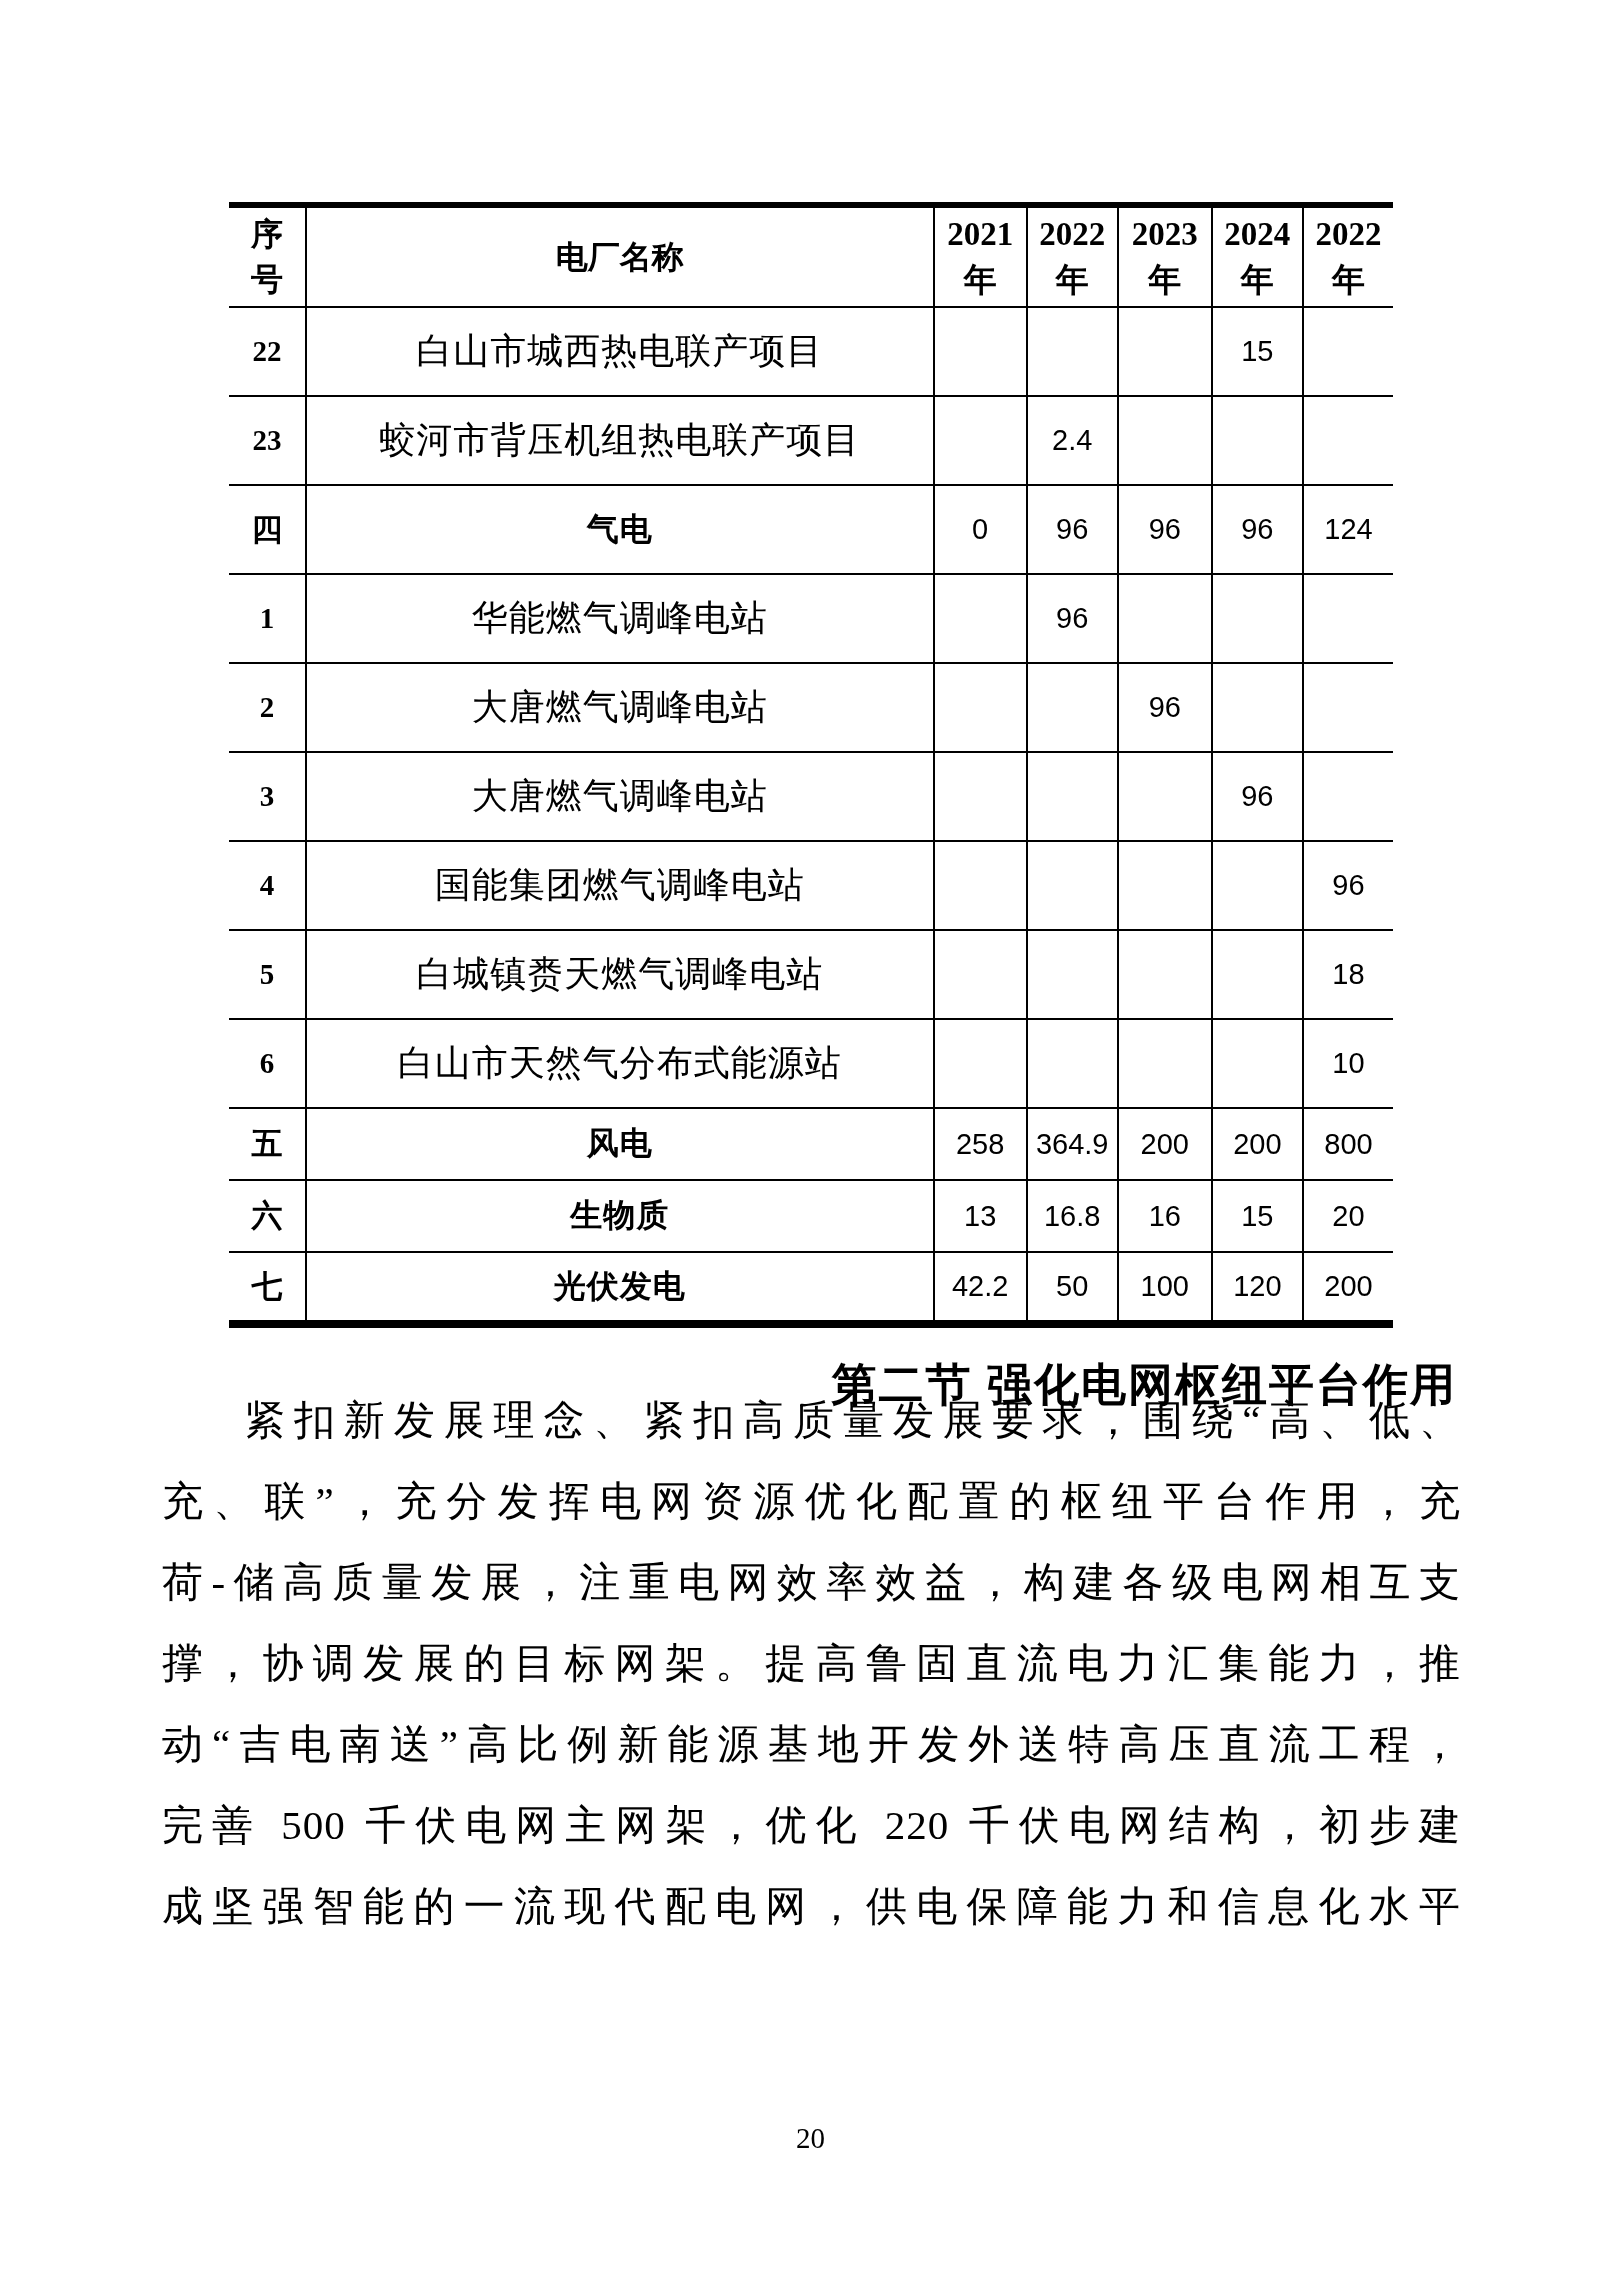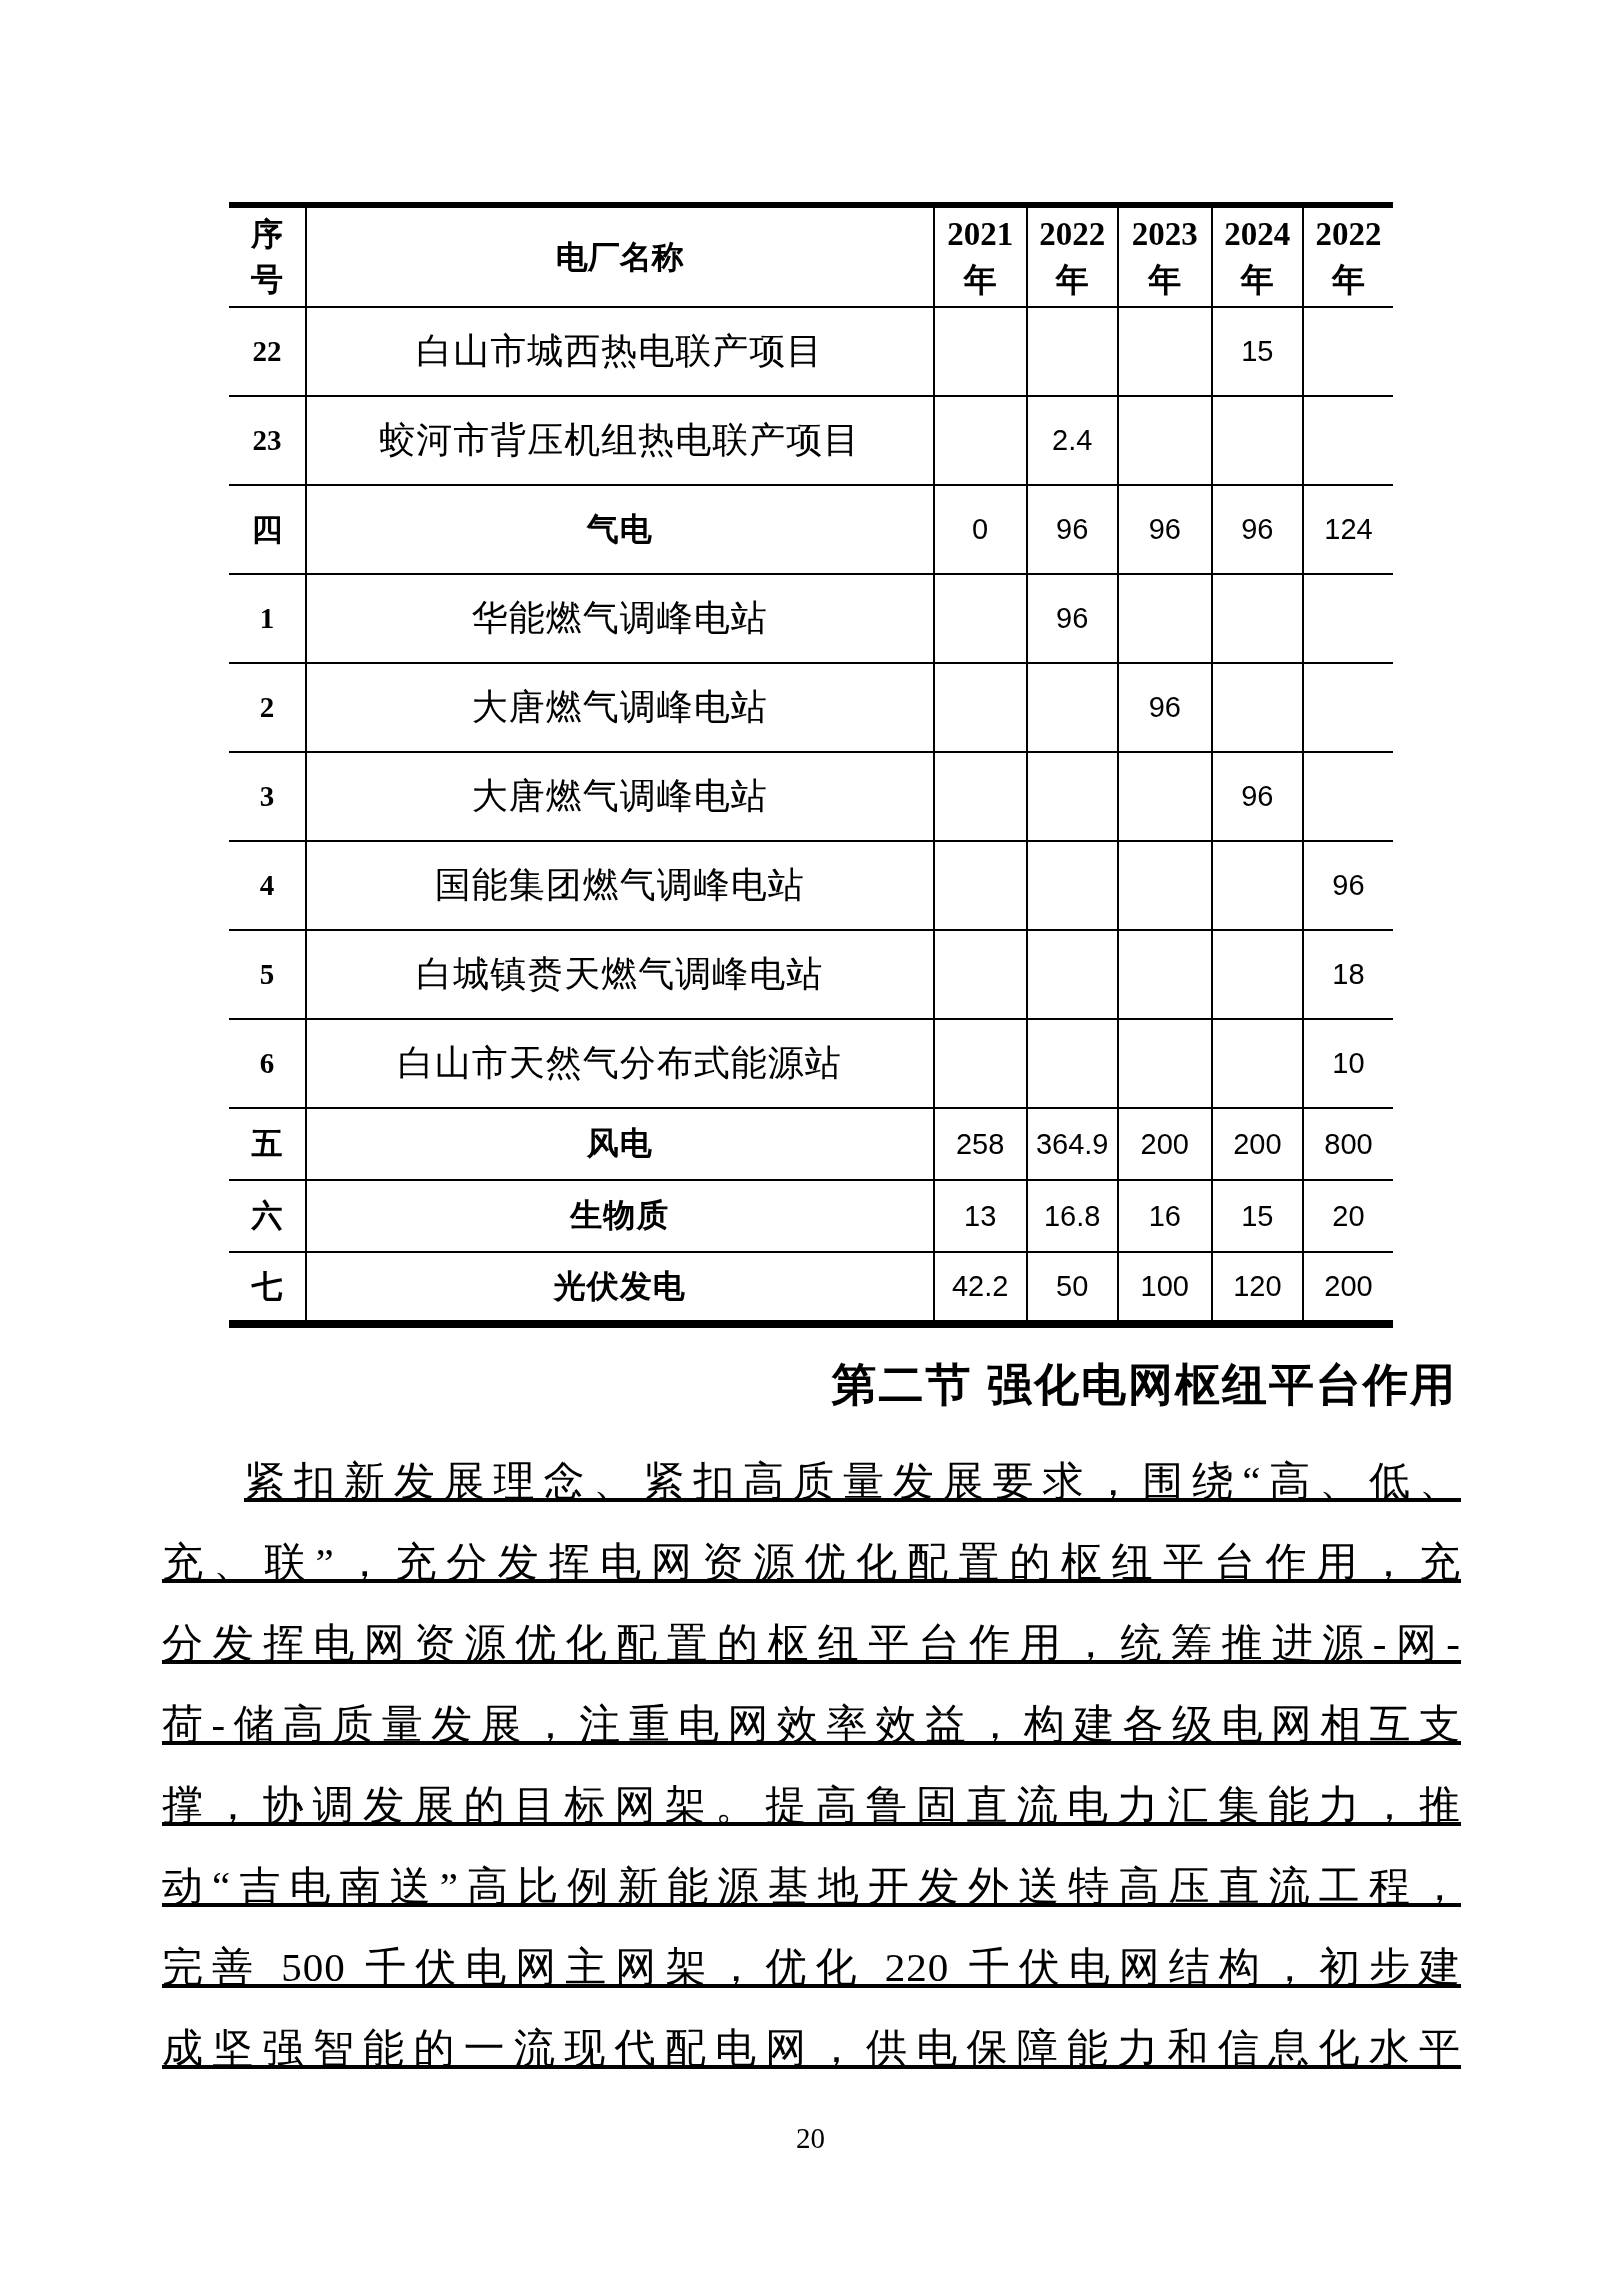--- a/index.html
+++ b/index.html
@@ -65,23 +65,22 @@
     font-size: 45px;
     font-weight: bold;
     font-family: "Liberation Sans", sans-serif;
     letter-spacing: 2px;
   }
 
   
   .body-text {
     position: absolute;
     left: 162px;
-    top: 1441px;
+    top: 1380px;
     width: 1299px;
-    text-decoration: underline;
   }
   .body-line {
     height: 81px;
     line-height: 81px;
     font-size: 41px;
     text-align: justify;
     text-align-last: justify;
     letter-spacing: 1px;
   }
   .body-line.indent { text-indent: 82px; }
@@ -241,21 +240,20 @@
           </tr>
         </tbody>
     </table>
   </div>
 
   <div class="section-heading">第二节 强化电网枢纽平台作用</div>
 
   <div class="body-text">
     <div class="body-line indent">紧扣新发展理念、紧扣高质量发展要求，围绕“高、低、</div>
     <div class="body-line">充、联”，充分发挥电网资源优化配置的枢纽平台作用，充</div>
-    <div class="body-line">分发挥电网资源优化配置的枢纽平台作用，统筹推进源-网-</div>
     <div class="body-line">荷-储高质量发展，注重电网效率效益，构建各级电网相互支</div>
     <div class="body-line">撑，协调发展的目标网架。提高鲁固直流电力汇集能力，推</div>
     <div class="body-line">动“吉电南送”高比例新能源基地开发外送特高压直流工程，</div>
     <div class="body-line">完善 500 千伏电网主网架，优化 220 千伏电网结构，初步建</div>
     <div class="body-line">成坚强智能的一流现代配电网，供电保障能力和信息化水平</div>
   </div>
 
   <div class="page-number">20</div>
 
 </div>

